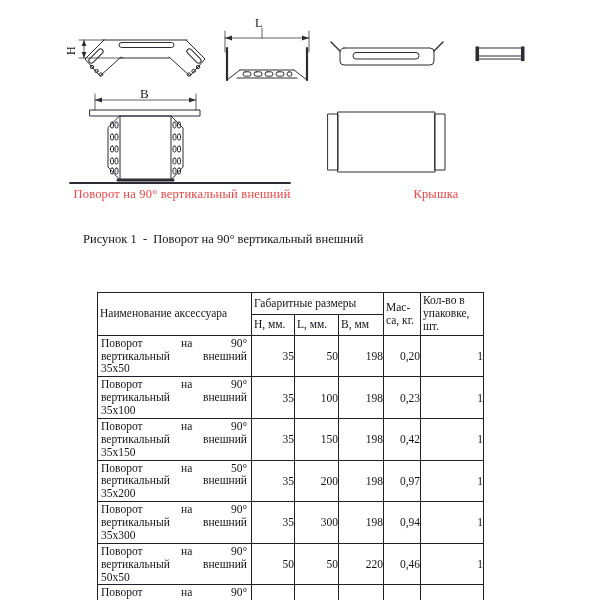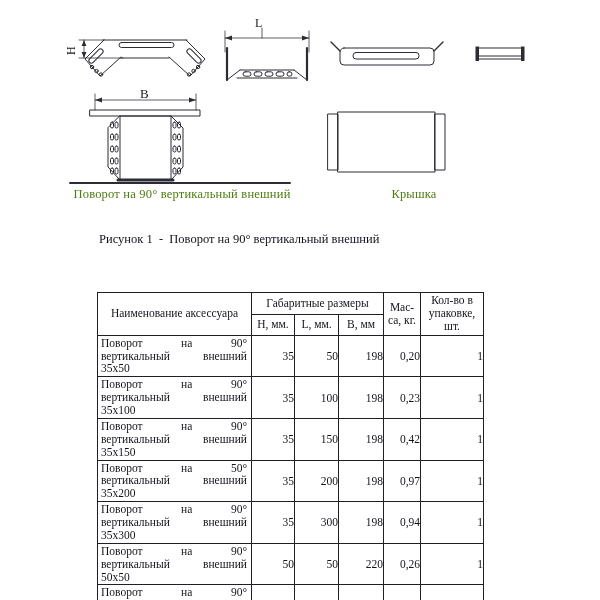--- a/index.html
+++ b/index.html
@@ -3,38 +3,38 @@
 <meta charset="utf-8">
 <style>
   html,body { margin:0; padding:0; background:#ffffff; }
   #page {
     position:relative; width:600px; height:600px; background:#ffffff;
     font-family:"Liberation Serif","DejaVu Serif",serif; color:#1a1a22;
     overflow:hidden;
   }
   #drawings { position:absolute; left:0; top:0; }
   .draw-label {
-    position:absolute; font-size:12.5px; text-align:center; color:#4d7c0f;
+    position:absolute; font-size:12.5px; text-align:center; color:#ef4444;
     letter-spacing:0.2px;
   }
   #label-turn { left:57px; top:187px; width:250px; }
-  #label-cover { left:364px; top:187px; width:100px; }
+  #label-cover { left:386px; top:187px; width:100px; }
   #caption {
-    position:absolute; left:99px; top:232px; font-size:12.5px; color:#14141c;
+    position:absolute; left:83px; top:232px; font-size:12.5px; color:#14141c;
     white-space:pre;
   }
   #spec-table {
     position:absolute; left:97px; top:292px; width:386px;
     border-collapse:collapse; table-layout:fixed;
     font-size:11.5px; color:#14141c;
   }
   #spec-table td, #spec-table th {
     border:1px solid #1f1f26; font-weight:normal; padding:0; overflow:hidden;
   }
-  #spec-table th { text-align:center; line-height:1.15; padding:1px 2px; }
+  #spec-table th { text-align:left; line-height:1.15; padding:1px 2px; }
   #spec-table td.num { text-align:right; }
   #spec-table td.name {
     text-align:justify; padding:1px 4px 1px 3px; line-height:1.12;
   }
   #spec-table tr.data-row { height:25px; }
   #spec-table tr.hdr1 { height:20px; }
   #spec-table tr.hdr2 { height:19px; }
 </style>
 </head>
 <body>
@@ -220,21 +220,21 @@
       <td class="num">300</td>
       <td class="num">198</td>
       <td class="num">0,94</td>
       <td class="num">1</td>
     </tr>
     <tr class="data-row">
       <td class="name">Поворот на 90° вертикальный внешний 50х50</td>
       <td class="num">50</td>
       <td class="num">50</td>
       <td class="num">220</td>
-      <td class="num">0,26</td>
+      <td class="num">0,46</td>
       <td class="num">1</td>
     </tr>
     <tr class="data-row">
       <td class="name">Поворот на 90° вертикальный внешний 50х100</td>
       <td class="num">50</td>
       <td class="num">100</td>
       <td class="num">220</td>
       <td class="num">0,38</td>
       <td class="num">1</td>
     </tr>

